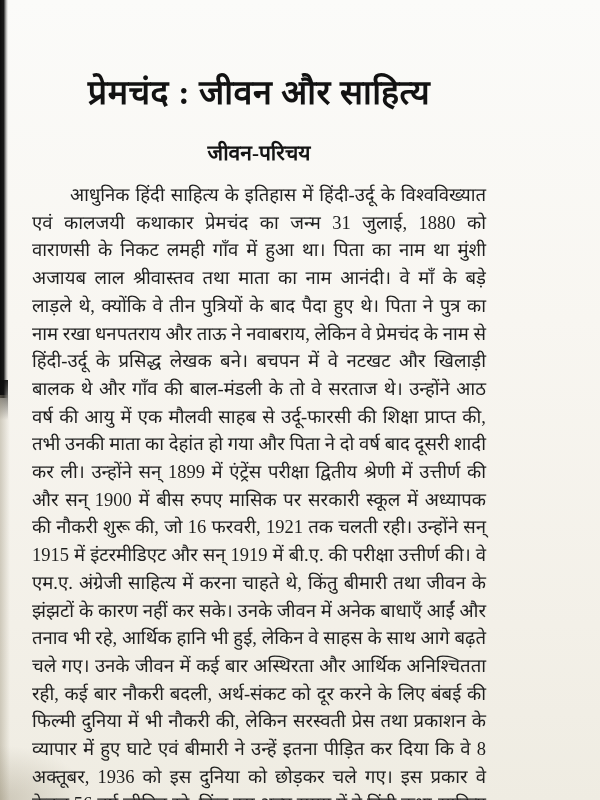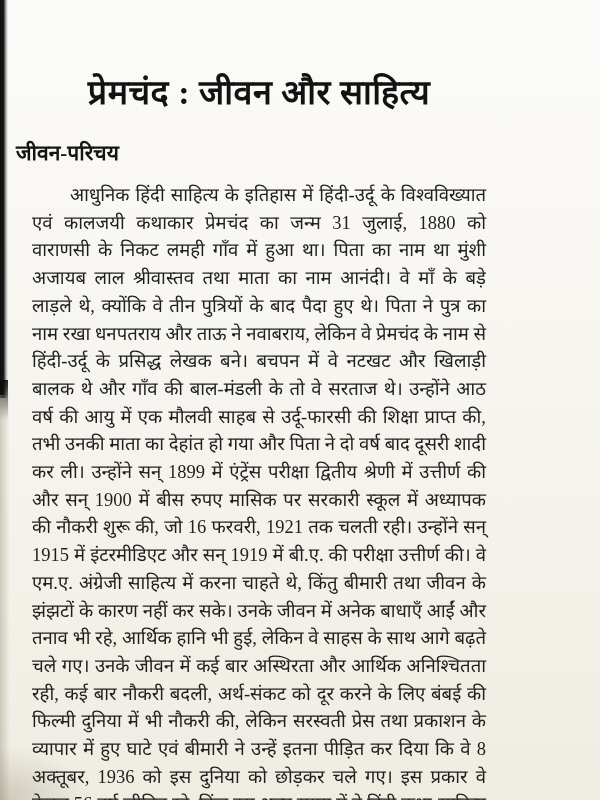--- a/index.html
+++ b/index.html
@@ -69,20 +69,21 @@
     letter-spacing: 0.5px;
     color: #121212;
   }
 
   .section-heading {
     margin-top: 24px;
     font-size: 21px;
     line-height: 26px;
     font-weight: 700;
     color: #141414;
+    text-align: center;
   }
 
   .body-text {
     margin-top: 4px;
     font-size: 18.5px;
     line-height: 27.7px;
     text-align: justify;
     color: #1e1e1e;
   }
   .body-text p {

